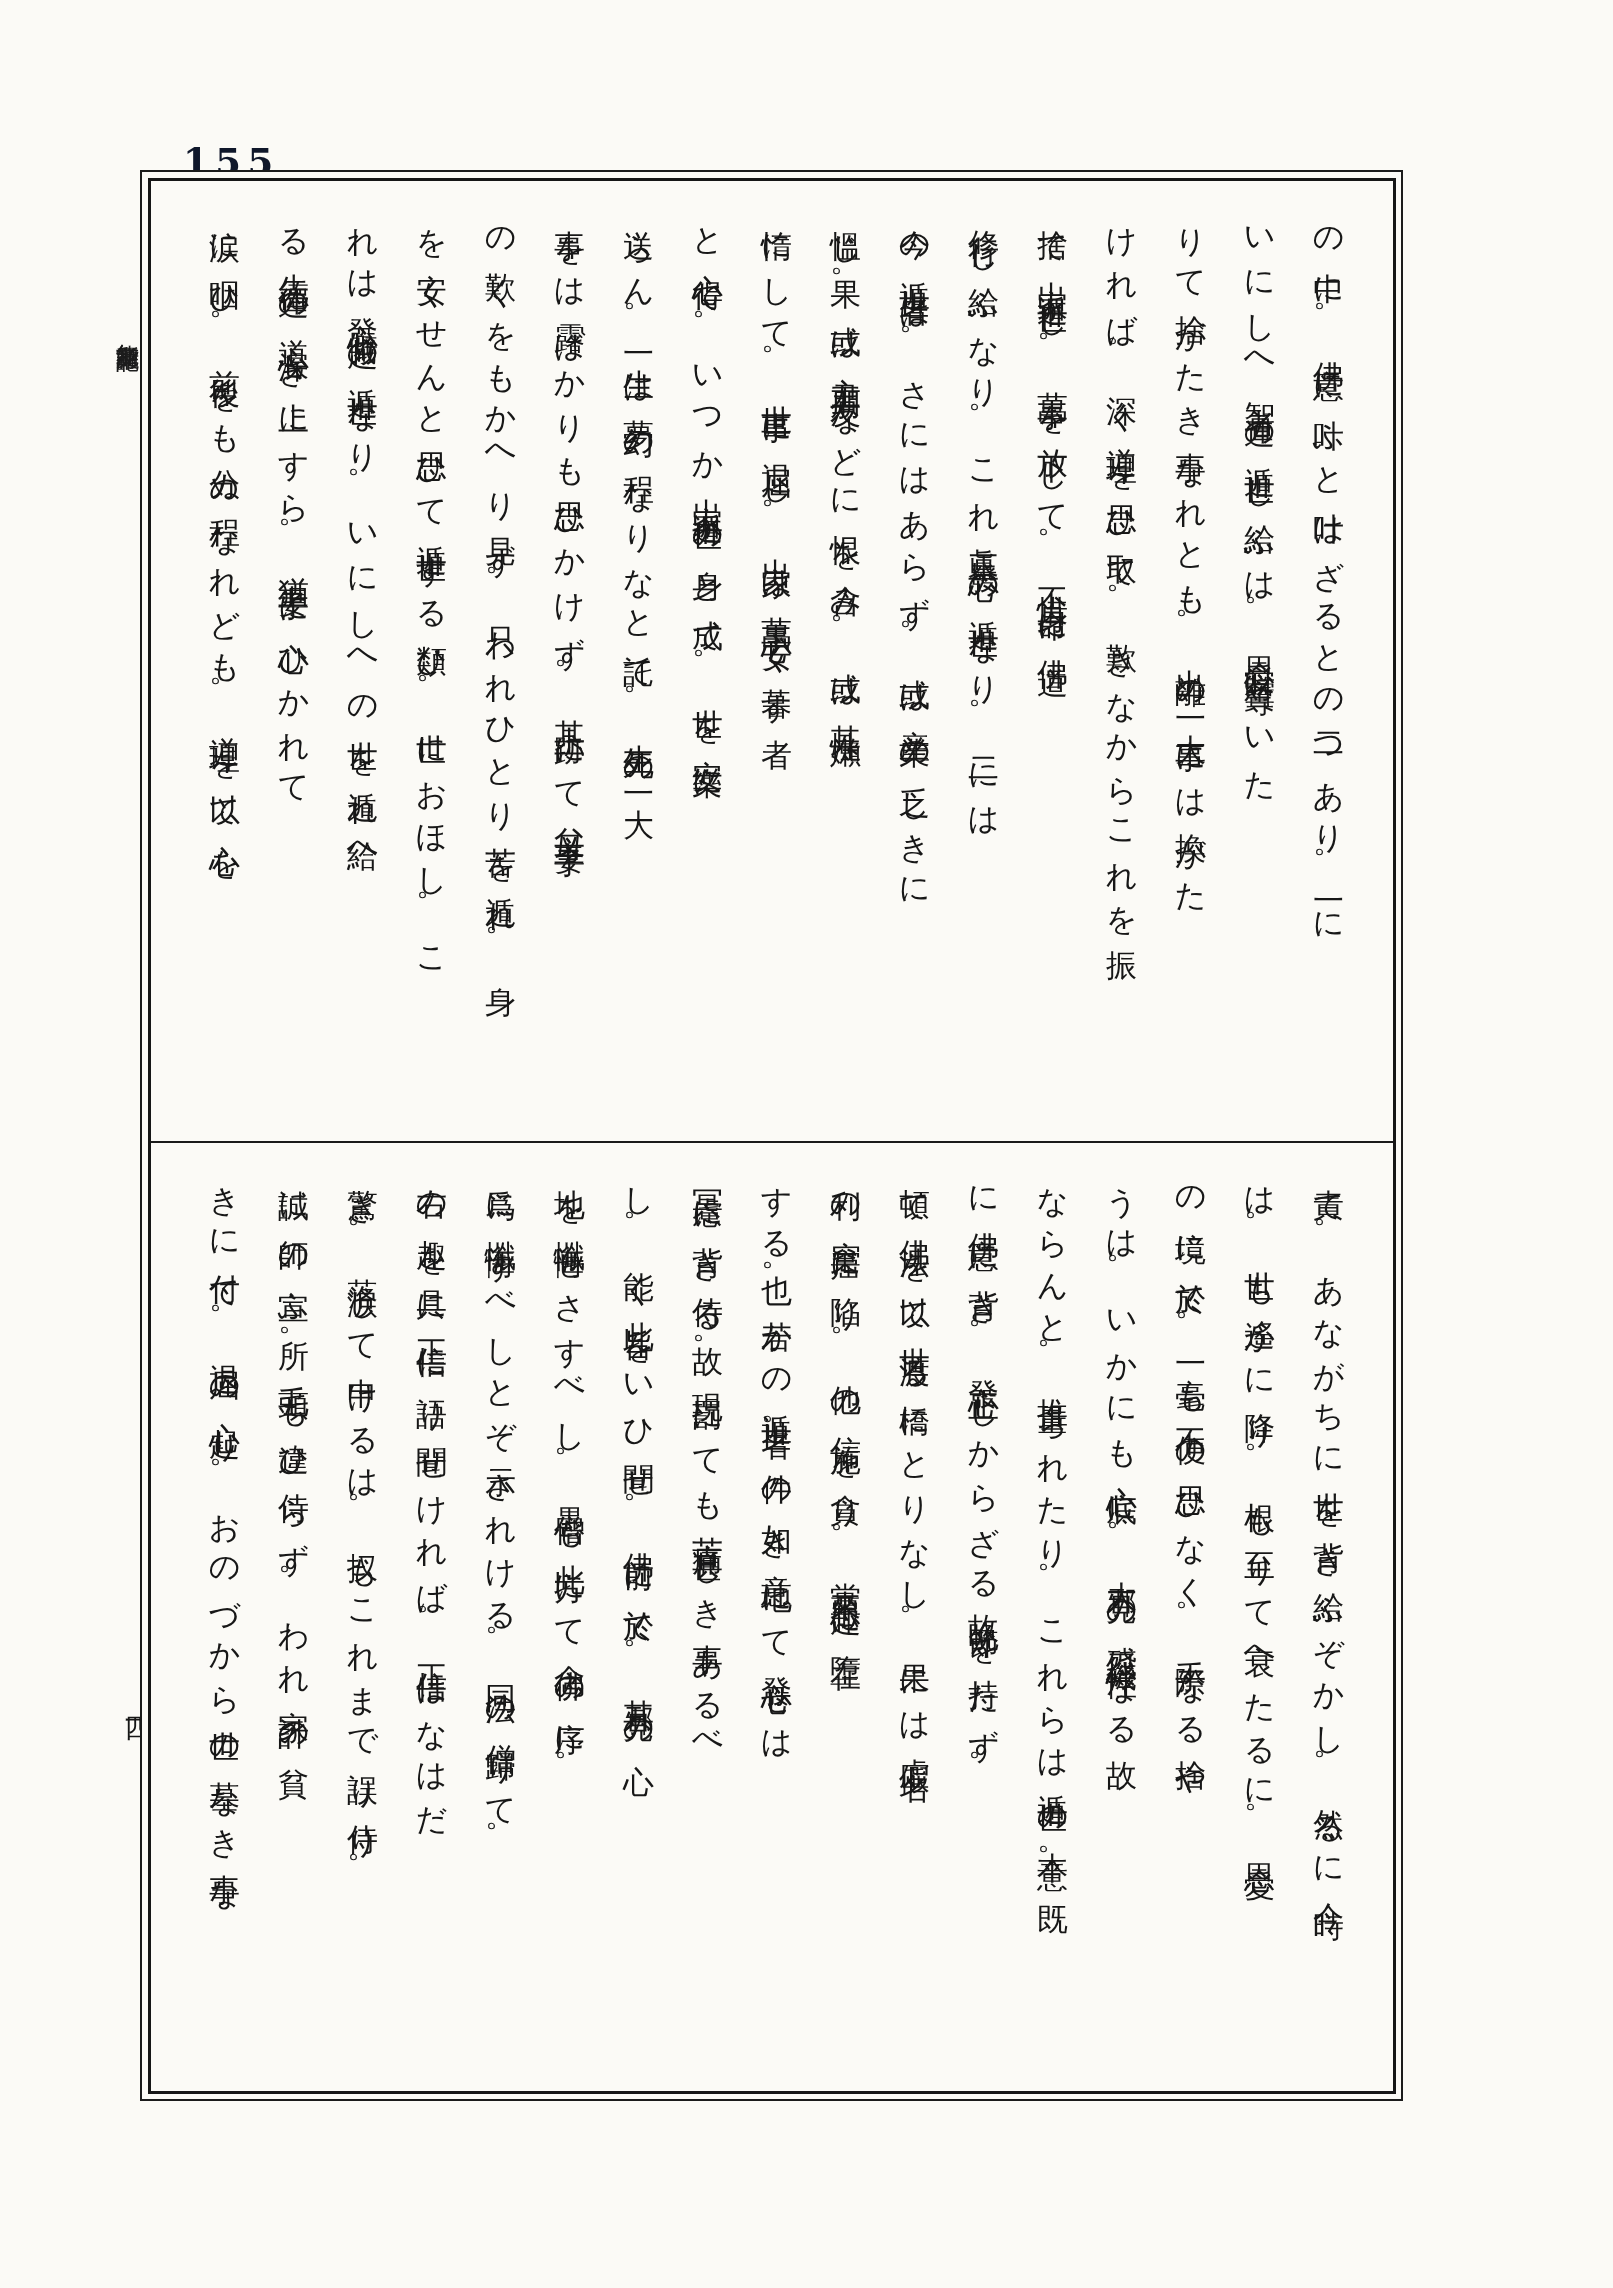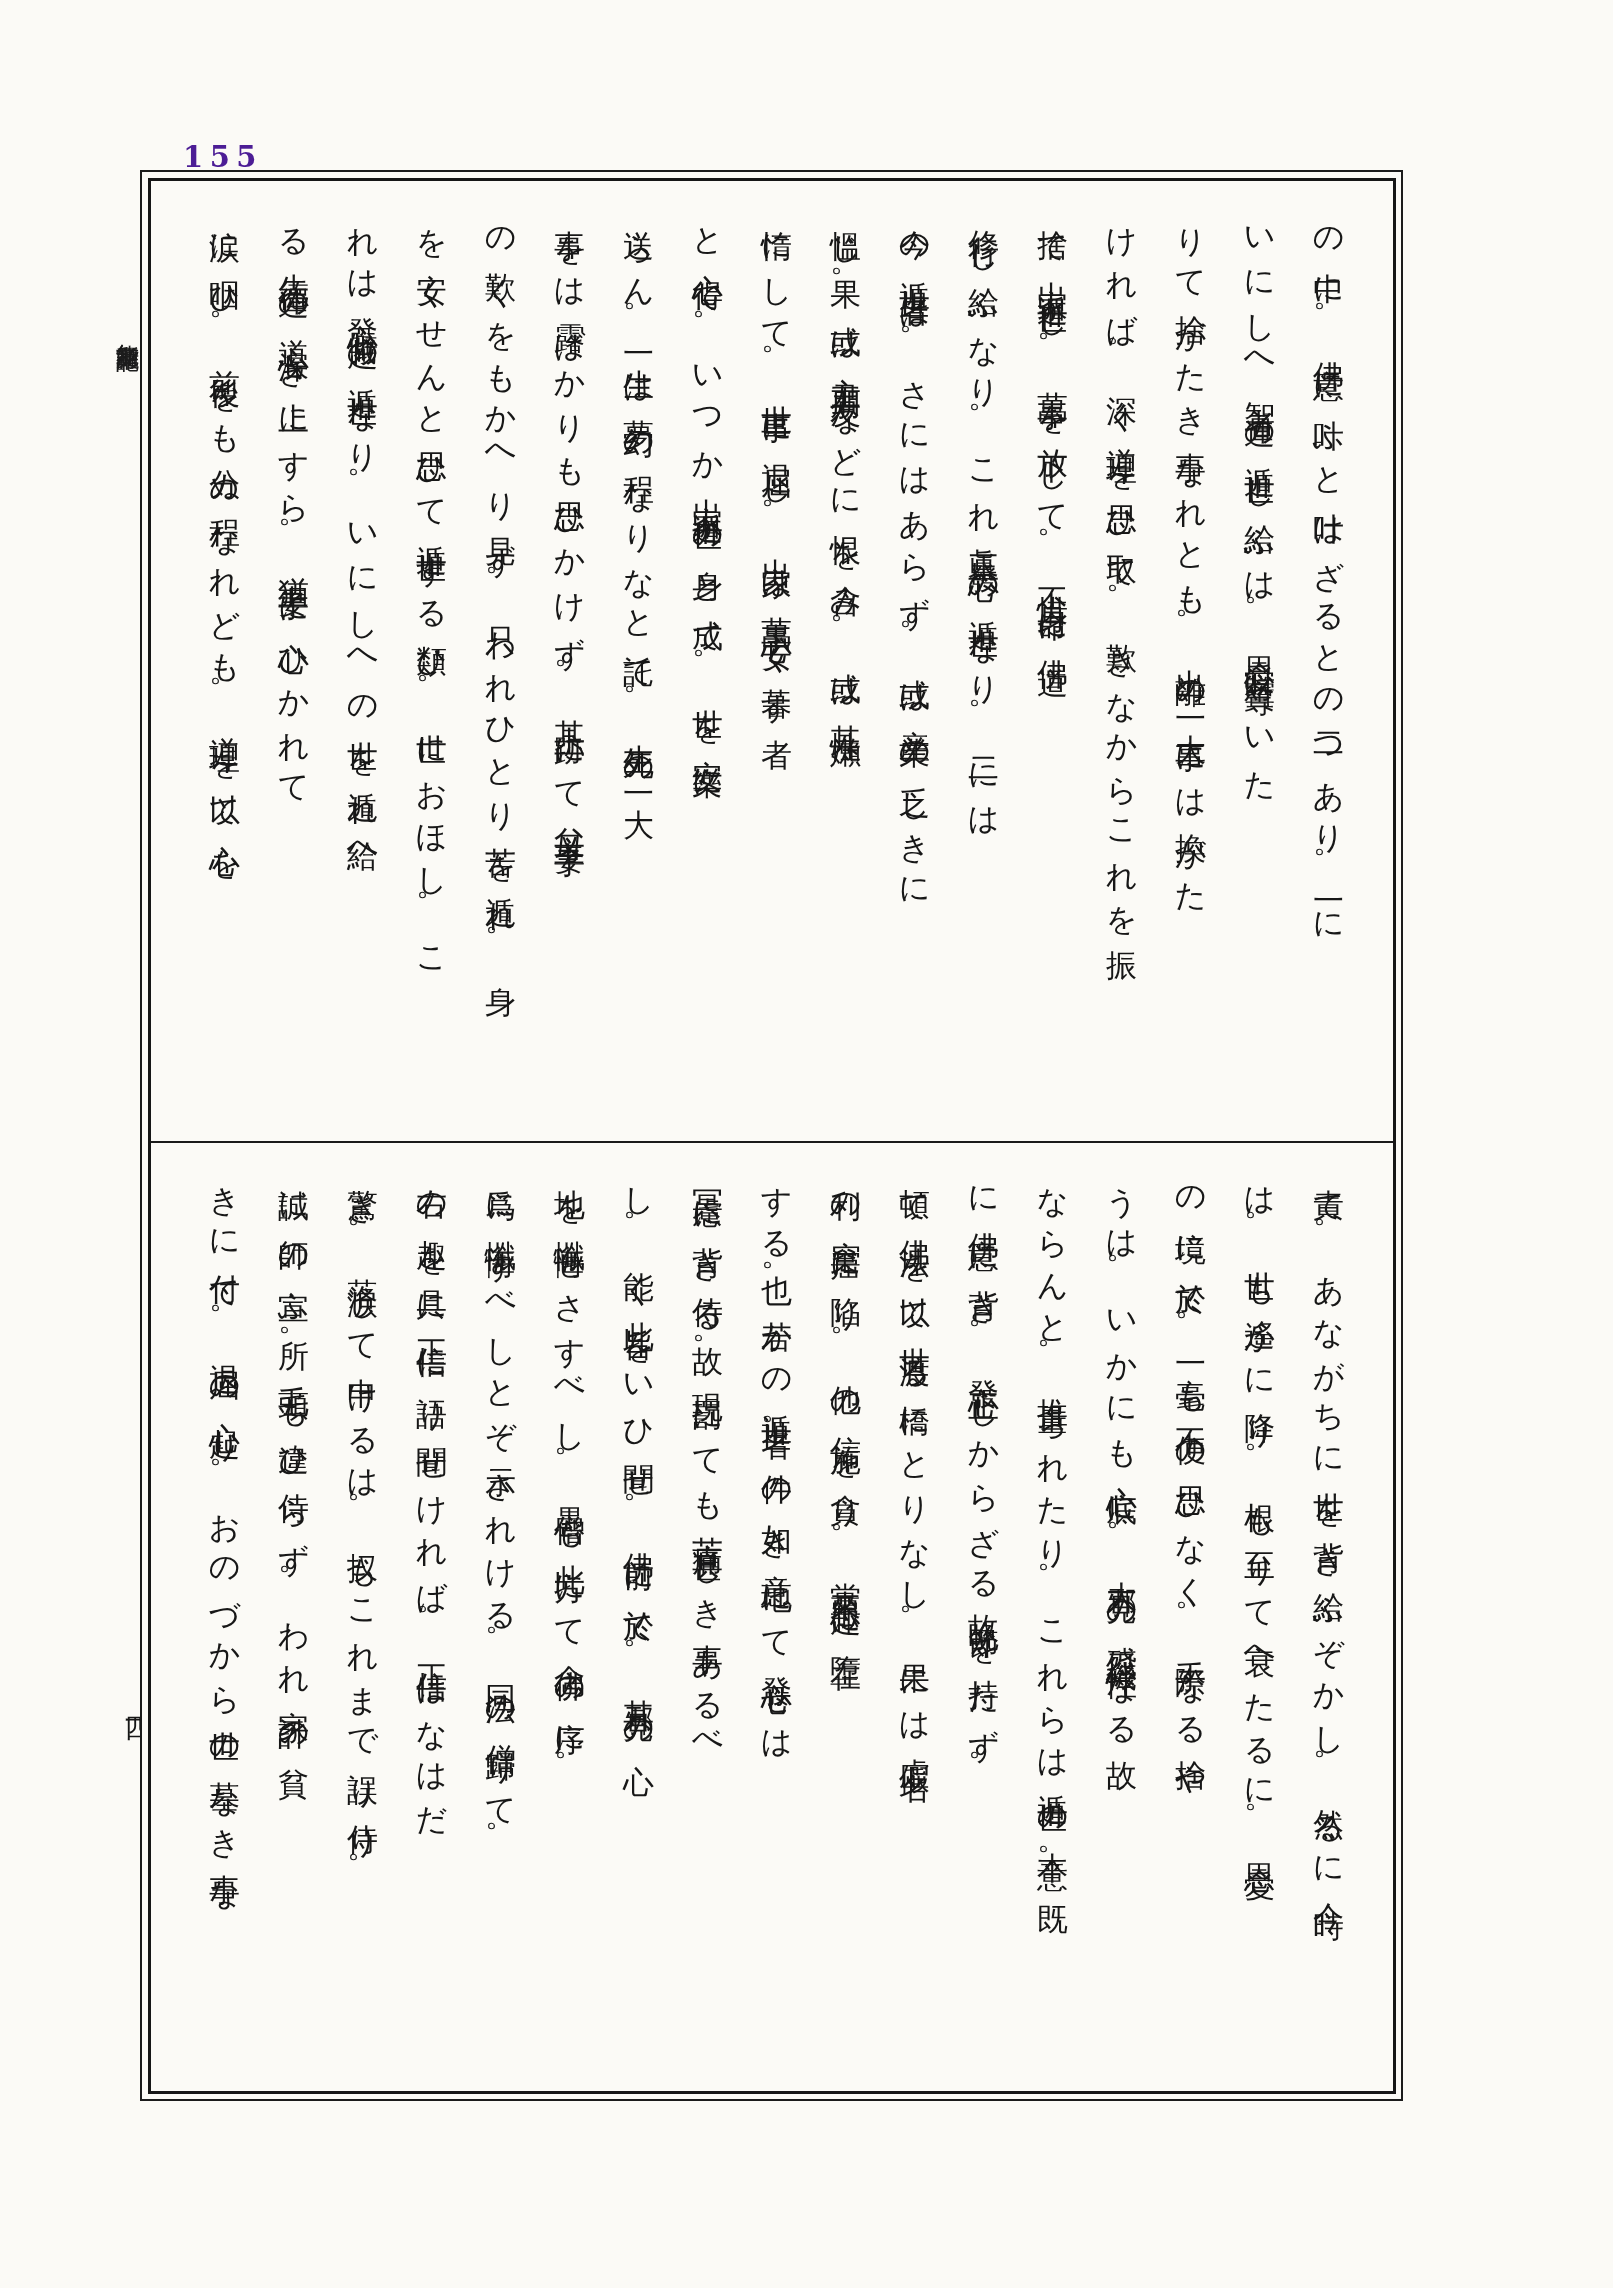--- a/index.html
+++ b/index.html
@@ -7,22 +7,22 @@
     width:1613px;height:2289px;
     background:#fbfaf6;
     font-family:"DejaVu Serif","Liberation Serif",serif;
     color:#141414;
     position:relative;
     overflow:hidden;
   }
   
   .page-number{
     position:absolute;left:183px;top:140px;
-    font-size:29px;font-weight:bold;letter-spacing:6.5px;
-    color:#4c1d95;
+    font-size:37px;font-weight:bold;letter-spacing:6.5px;
+    color:#0f172a;
   }
   
   .frame-outer{
     position:absolute;left:140px;top:170px;
     width:1263px;height:1931px;
     border:2.8px solid #1b1b1b;
     box-sizing:border-box;
     padding:5.5px;
     background:#fbfaf6;
   }

